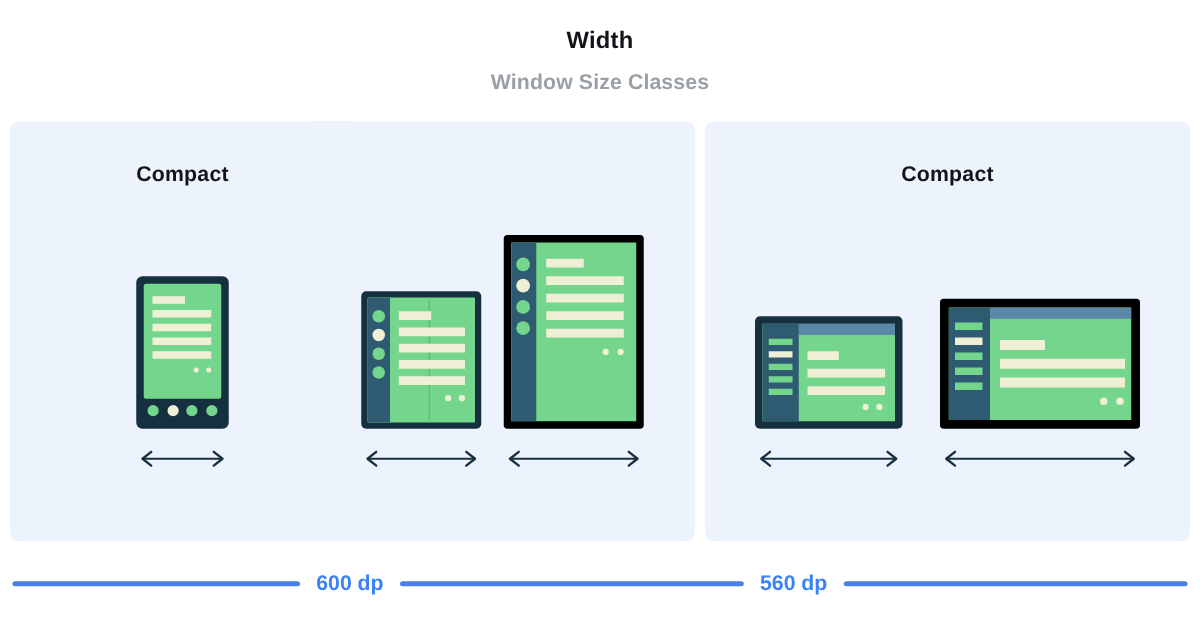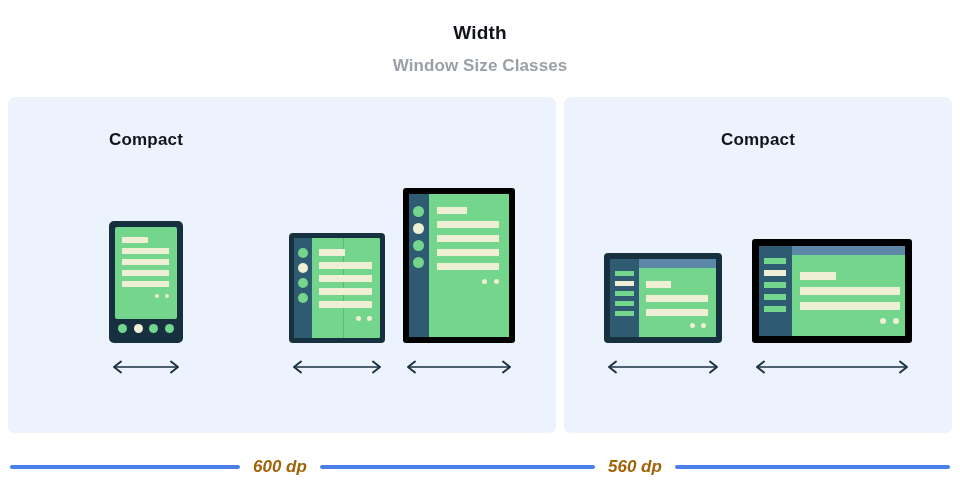--- a/index.html
+++ b/index.html
@@ -105,22 +105,22 @@
   
   .scale{
     position:absolute;left:0;bottom:0;width:960px;height:58px;
   }
   .scale-row{
     position:absolute;left:10px;right:10px;top:22px;
     display:flex;align-items:center;
   }
   .sline{height:4px;background:#4b7fe8;border-radius:2px;}
   .slabel{
-    font-size:17px;font-weight:bold;color:#a16207;
-    padding:0 13px;white-space:nowrap;line-height:1;font-style:italic;
+    font-size:17px;font-weight:bold;color:#3b82f6;
+    padding:0 13px;white-space:nowrap;line-height:1;
   }
   .seg-a{width:230px;}
   .seg-b{flex:1;}
   .seg-c{flex:1;}
 </style>
 </head>
 <body>
 
 <div class="header">
   <div class="title">Width</div>

